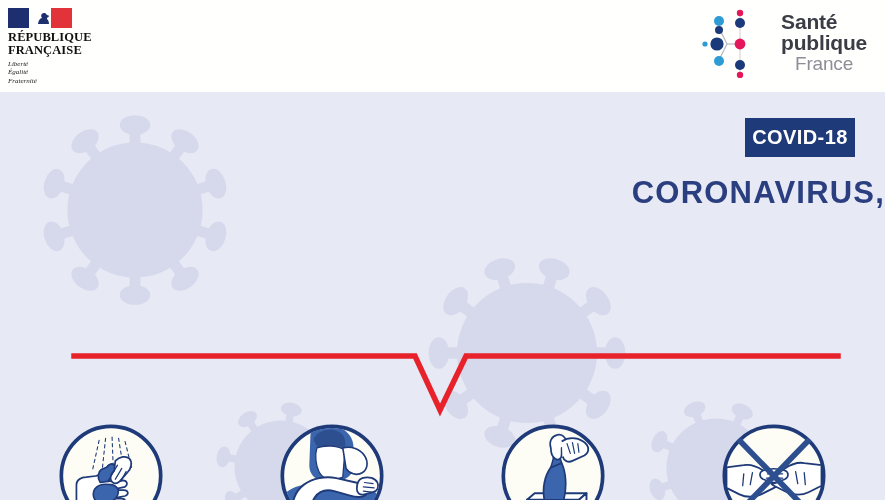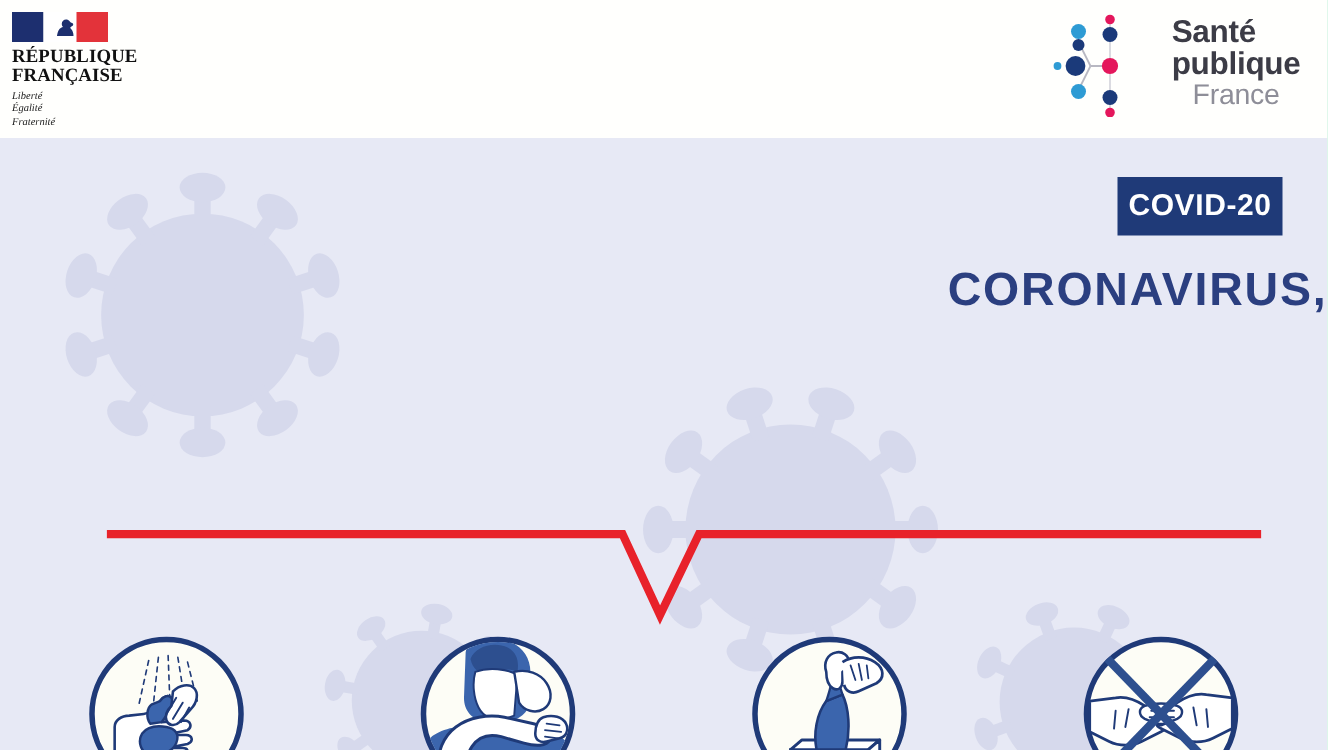--- a/index.html
+++ b/index.html
@@ -10,21 +10,21 @@
     overflow: hidden;
     font-family: "Liberation Sans", sans-serif;
     background: #ffffff;
   }
 
   .page {
     position: relative;
     width: 885px;
     height: 500px;
     overflow: hidden;
-    background: #86efac;
+    background: #404040;
     text-decoration: underline;
   }
 
   
   .header {
     position: absolute;
     left: 0; top: 0;
     width: 885px;
     height: 92px;
     background: #fffffd;
@@ -407,21 +407,21 @@
               <ellipse cx="50" cy="11" rx="7" ry="4.5"></ellipse>
             </g>
           <g transform="rotate(340 50 50)">
               <rect x="47.5" y="12" width="5" height="10"></rect>
               <ellipse cx="50" cy="11" rx="7" ry="4.5"></ellipse>
             </g>
         </g>
       </g>
     </svg>
 
-    <div class="covid-badge">COVID-20</div>
+    <div class="covid-badge">COVID-18</div>
 
     <div class="title-block">
       <div class="title-l1">CORONAVIRUS,</div>
     </div>
 
     <div class="rule-wrap">
       <svg width="885" height="70" viewBox="0 0 885 70">
         <path d="M74 8 L415 8 L440 62 L466 8 L838 8" fill="none" stroke="#e8222a" stroke-width="5.5" stroke-linecap="square" stroke-linejoin="miter"></path>
       </svg>
     </div>

